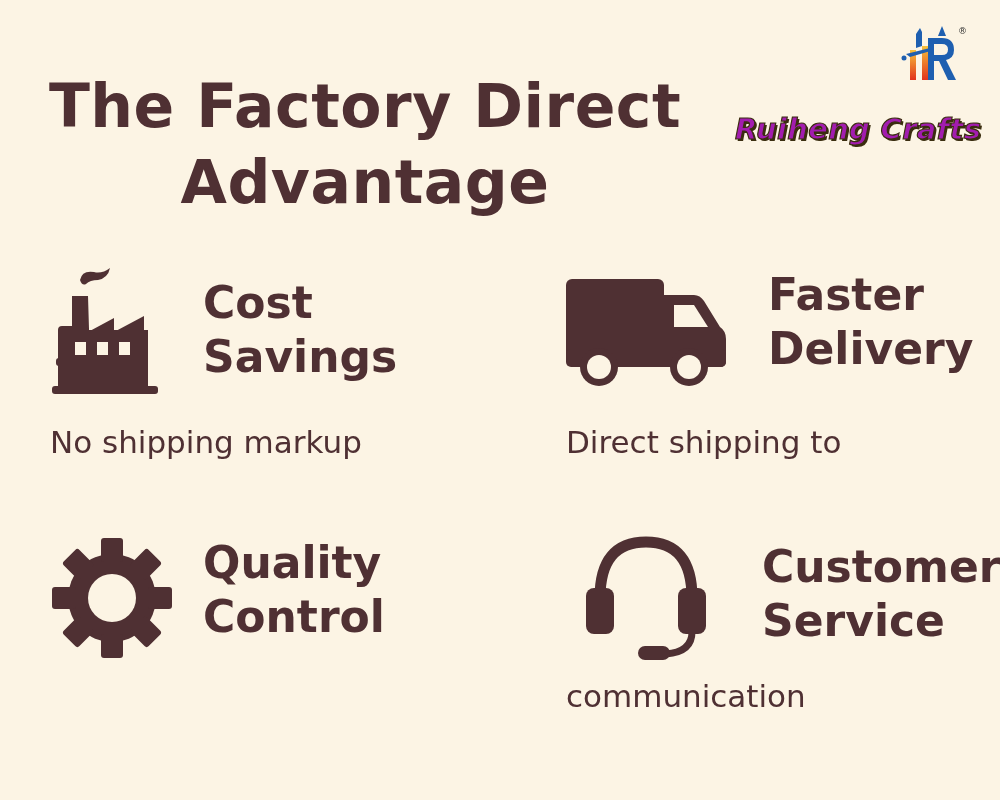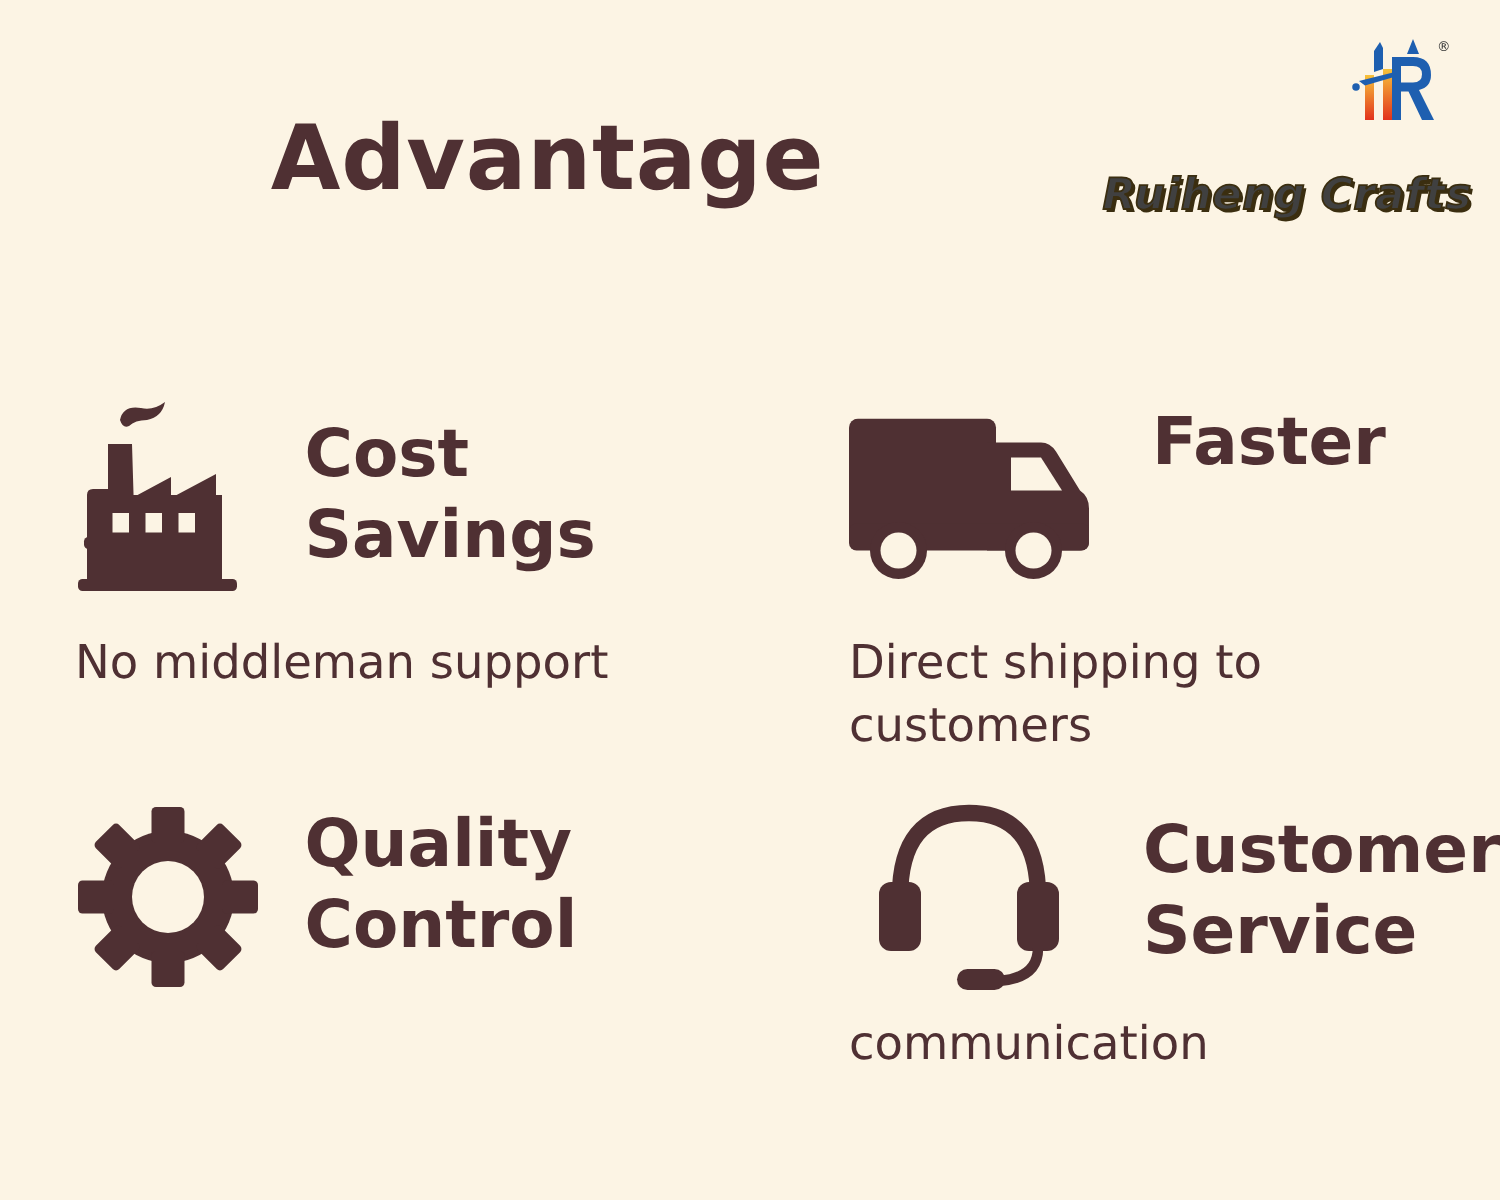--- a/index.html
+++ b/index.html
@@ -18,41 +18,42 @@
     font-weight: bold;
     font-size: 60px; line-height: 76px;
     letter-spacing: 0.5px;
   }
   .logo { left: 900px; top: 24px; width: 70px; height: 60px; }
   .brand {
     left: 735px; top: 112px;
     font-family: "DejaVu Sans", sans-serif;
     font-weight: bold; font-style: italic;
     font-size: 29px;
-    color: #404040;
+    color: #a21caf;
     -webkit-text-stroke: 1.2px #3b2e10;
     text-shadow: 2px 2px 0 #3b2e10;
     letter-spacing: 0.3px;
     white-space: nowrap;
   }
   .feature-title {
     font-weight: bold;
     font-size: 44px; line-height: 54px;
     white-space: nowrap;
   }
   .feature-desc {
     font-size: 31px; line-height: 42px;
     white-space: nowrap;
   }
   svg { display: block; }
 </style>
 </head>
 <body>
 
 <div class="abs title">
+  <div>The Factory Direct</div>
   <div>Advantage</div>
 </div>
 
 <div class="abs logo">
   <svg width="70" height="60" viewBox="0 0 70 60">
     <defs>
       <linearGradient id="og" x1="0" y1="0" x2="0" y2="1">
         <stop offset="0" stop-color="#f7c23a"></stop>
         <stop offset="1" stop-color="#e2321c"></stop>
       </linearGradient>
@@ -83,41 +84,41 @@
     <rect x="67" y="80" width="11" height="13" fill="#fcf4e4"></rect>
     <rect x="0" y="124" width="106" height="8" rx="3"></rect>
     <rect x="6" y="100" width="90" height="26"></rect>
   </svg>
 </div>
 <div class="abs feature-title" style="left:203px; top:276px;">
   <div>Cost</div>
   <div>Savings</div>
 </div>
 <div class="abs feature-desc" style="left:50px; top:421px;">
-  <div>No middleman support</div>
+  <div>No shipping markup</div>
 </div>
 
 <div class="abs" style="left:566px; top:279px;">
   <svg width="162" height="108" viewBox="0 0 162 108" fill="#4f3033">
     <rect x="0" y="0" width="98" height="82" rx="6"></rect>
     <path d="M92 16 L128 16 Q134 16 138 22 L154 48 Q160 52 160 60 L160 82 Q160 88 154 88 L92 88 Z"></path>
     <rect x="0" y="70" width="160" height="18" rx="5"></rect>
     <path d="M108 26 L128 26 L142 48 L108 48 Z" fill="#fcf4e4"></path>
     <circle cx="33" cy="88" r="19" fill="#4f3033"></circle>
     <circle cx="33" cy="88" r="12" fill="#fcf4e4"></circle>
     <circle cx="123" cy="88" r="19" fill="#4f3033"></circle>
     <circle cx="123" cy="88" r="12" fill="#fcf4e4"></circle>
   </svg>
 </div>
 <div class="abs feature-title" style="left:768px; top:268px;">
   <div>Faster</div>
+  <div>Delivery</div>
 </div>
 <div class="abs feature-desc" style="left:566px; top:421px;">
   <div>Direct shipping to</div>
-  <div>customers</div>
 </div>
 
 <div class="abs" style="left:52px; top:538px;">
   <svg width="120" height="120" viewBox="0 0 120 120">
     <g fill="#4f3033" transform="translate(60 60)">
       <circle r="44"></circle>
       <g>
         <rect x="-11" y="-60" width="22" height="24" rx="3"></rect>
         <rect x="-11" y="-60" width="22" height="24" rx="3" transform="rotate(45)"></rect>
         <rect x="-11" y="-60" width="22" height="24" rx="3" transform="rotate(90)"></rect>

